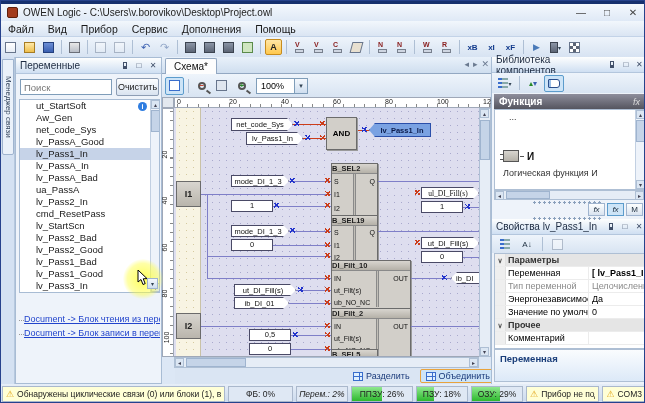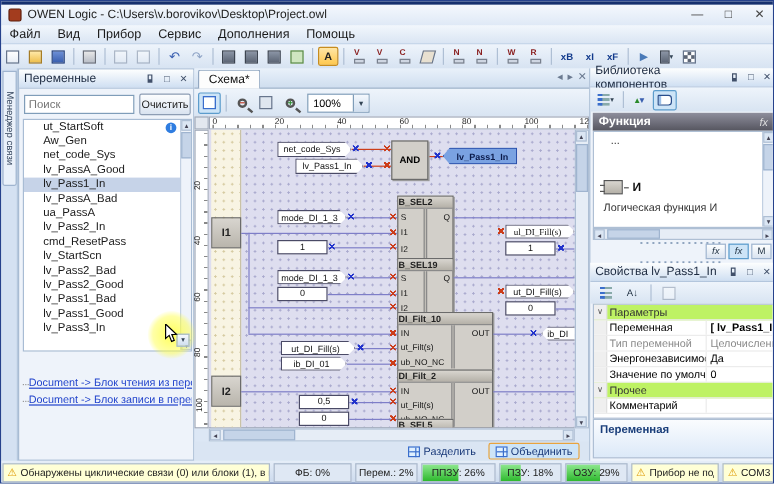--- a/index.html
+++ b/index.html
@@ -88,21 +88,21 @@
   .wire.red{background:#cc3d1a;}
   .xm{position:absolute;width:5px;height:5px;background:
     linear-gradient(45deg,transparent 40%,#2233cc 40%,#2233cc 60%,transparent 60%),
     linear-gradient(-45deg,transparent 40%,#2233cc 40%,#2233cc 60%,transparent 60%);}
   .xm.r{background:
     linear-gradient(45deg,transparent 40%,#cc3d1a 40%,#cc3d1a 60%,transparent 60%),
     linear-gradient(-45deg,transparent 40%,#cc3d1a 40%,#cc3d1a 60%,transparent 60%);}
   #canvas-vscroll{position:absolute;left:317px;top:51px;width:12px;height:249px;background:#e6edf6;border:1px solid #aebfd4;}
   #canvas-hscroll{position:absolute;left:12px;top:300px;width:305px;height:11px;background:#e6edf6;border:1px solid #aebfd4;}
   .hthumb{position:absolute;left:11px;top:0;width:60px;height:9px;background:#c5d4e8;border:1px solid #9fb4cf;}
-  #canvas-btnrow{position:absolute;left:0;top:311px;width:329px;height:16px;background:#dae5f3;display:flex;justify-content:flex-end;align-items:center;gap:4px;padding-right:8px;padding-left:20px;}
+  #canvas-btnrow{position:absolute;left:13px;top:311px;width:329px;height:16px;background:#dae5f3;display:flex;justify-content:flex-end;align-items:center;gap:4px;padding-right:8px;padding-left:20px;}
   .splitbtn{height:14px;display:flex;align-items:center;gap:3px;font-size:9px;color:#1a3a7a;padding:0 5px;border:1px solid transparent;border-radius:2px;}
   .splitbtn.hl{background:#cde4f7;border-color:#e8a33d;}
   .tblico{width:10px;height:9px;border:1px solid #3a6ecc;background:
     linear-gradient(#3a6ecc,#3a6ecc) 0 3px/10px 1px no-repeat,
     linear-gradient(#3a6ecc,#3a6ecc) 5px 0/1px 9px no-repeat,#dff0ff;}
   
   #right-col{position:absolute;left:490px;top:0;width:155px;height:327px;background:#eef3fa;border-left:1px solid #a8bcd4;}
   #lib-panel{position:absolute;left:0;top:0;width:155px;height:162px;}
   #lib-toolbar{position:absolute;left:0;top:16px;width:155px;height:20px;background:linear-gradient(#eef4fb,#d8e4f2);display:flex;align-items:center;padding-left:3px;}
   .libbtn{width:20px;height:17px;border:1px solid transparent;border-radius:2px;display:flex;align-items:center;justify-content:center;font-size:9px;color:#2a4e8c;margin-right:1px;}
@@ -120,21 +120,21 @@
   .minitab.on{background:#cde4f7;border-color:#5c9ccc;}
   .splitdots{position:absolute;left:40px;width:70px;height:3px;background:radial-gradient(circle,#8aa0bc 1px,transparent 1.2px);background-size:5px 3px;}
   
   #props-panel{position:absolute;left:0;top:162px;width:155px;height:165px;background:#eef3fa;}
   #props-toolbar{position:absolute;left:0;top:16px;width:155px;height:18px;background:linear-gradient(#eef4fb,#d8e4f2);display:flex;align-items:center;padding-left:3px;gap:1px;}
   #props-grid{position:absolute;left:2px;top:34px;width:151px;height:96px;background:#fff;border:1px solid #aebfd4;font-size:9px;overflow:hidden;}
   .prow{display:flex;height:13px;line-height:13px;border-bottom:1px solid #ececec;}
   .prow .gut{width:11px;background:#efefef;border-right:1px solid #e0e0e0;text-align:center;color:#555;font-size:7px;}
   .prow .lab{width:83px;padding-left:2px;border-right:1px solid #ececec;overflow:hidden;white-space:nowrap;}
   .prow .val{flex:1;padding-left:3px;overflow:hidden;white-space:nowrap;}
-  .prow.cat{background:#bef264;font-weight:normal;color:#333;}
+  .prow.cat{background:#e5e5e5;font-weight:bold;color:#333;}
   .prow.cat .lab{border-right:none;width:auto;}
   .muted{color:#8a8a8a;}
   .bval{font-weight:bold;}
   #props-desc{position:absolute;left:2px;top:130px;width:151px;height:33px;background:linear-gradient(#fafcfe,#dce9f8);border:1px solid #aebfd4;padding:3px 5px;font-size:9.5px;font-weight:bold;color:#1a3e7a;}
   
   #statusbar{position:absolute;left:0;top:383px;width:645px;height:20px;background:linear-gradient(#e6eef8,#c9d8ec);display:flex;align-items:center;padding:0 1px;gap:3px;font-size:8.5px;color:#222;}
   .seg{height:16px;border:1px solid #aab8cc;background:#dfe8f4;display:flex;align-items:center;justify-content:center;padding:0 3px;white-space:nowrap;overflow:hidden;}
   .seg.warn{background:#ffffd6;justify-content:flex-start;}
   .wtri{color:#e0a010;font-size:9px;margin-right:3px;}
   .pbar{position:relative;}
@@ -281,20 +281,21 @@
       </div>
       <input id="vars-search" placeholder="Поиск" style="">
       <div id="vars-clear">Очистить</div>
       <div id="vars-list">
         <div id="vinfo">i</div>
         <div class="vrow">ut_StartSoft</div>
         <div class="vrow">Aw_Gen</div>
         <div class="vrow">net_code_Sys</div>
         <div class="vrow">lv_PassA_Good</div>
         <div class="vrow sel">lv_Pass1_In</div>
+        <div class="vrow">lv_PassA_In</div>
         <div class="vrow">lv_PassA_Bad</div>
         <div class="vrow">ua_PassA</div>
         <div class="vrow">lv_Pass2_In</div>
         <div class="vrow">cmd_ResetPass</div>
         <div class="vrow">lv_StartScn</div>
         <div class="vrow">lv_Pass2_Bad</div>
         <div class="vrow">lv_Pass2_Good</div>
         <div class="vrow">lv_Pass1_Bad</div>
         <div class="vrow">lv_Pass1_Good</div>
         <div class="vrow">lv_Pass3_In</div>
@@ -611,21 +612,21 @@
       </div>
     </div>
   </div>
 
   <div id="statusbar">
     <div class="seg warn" style="width:232px;">
       <span class="wtri">⚠</span>
       <span>Обнаружены циклические связи (0) или блоки (1), в которых исполь...</span>
     </div>
     <div class="seg" style="width:67px;">ФБ: 0%</div>
-    <div class="seg" style="width:54px;">Перем.: 2%</div>
+    <div class="seg" style="width:54px;font-style:italic;">Перем.: 2%</div>
     <div class="seg pbar" style="width:64px;">
         <div class="fill" style="width:50%;"></div>
         <span>ППЗУ: 26%</span>
       </div>
     <div class="seg pbar" style="width:54px;">
         <div class="fill" style="width:34%;"></div>
         <span>ПЗУ: 18%</span>
       </div>
     <div class="seg pbar" style="width:54px;">
         <div class="fill" style="width:56%;"></div>

